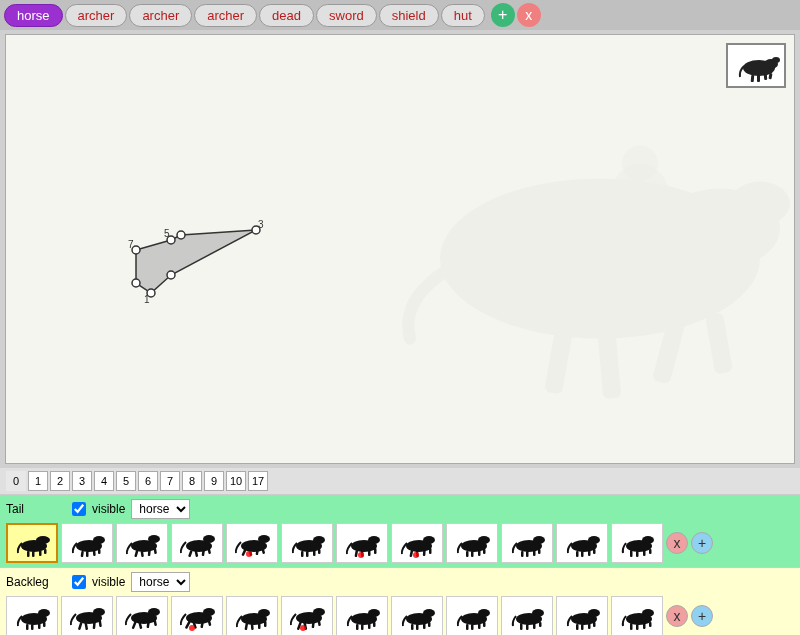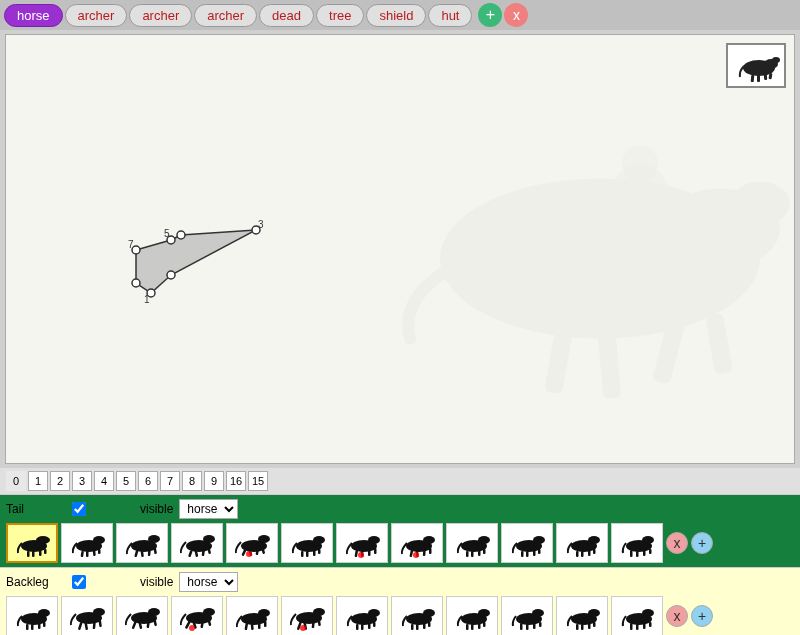--- a/index.html
+++ b/index.html
@@ -42,28 +42,28 @@
       position: absolute; top: 0; left: 0; width: 100%; height: 100%; pointer-events: none;
     }
     .frame-num {
       width: 20px; height: 20px; border: 1px solid #aaa; background: #fff;
       display: flex; align-items: center; justify-content: center; font-size: 11px; cursor: pointer;
     }
     .frame-num.zero { background: #e8e8e8; border: none; }
 
     
     .anim-row {
-      background: #15803d; border-top: 1px solid #ccc; padding: 4px 6px;
+      background: #86efac; border-top: 1px solid #ccc; padding: 4px 6px;
     }
     .anim-controls {
       display: flex; align-items: center; gap: 6px; margin-bottom: 4px;
     }
     .anim-label { font-size: 12px; min-width: 60px; }
     .anim-checkbox { width: 14px; height: 14px; }
-    .anim-visible { font-size: 12px; margin-left: 48px; }
+    .anim-visible { font-size: 12px; }
     .anim-select {
       font-size: 12px; border: 1px solid #aaa; background: white; padding: 1px 3px;
     }
     .frames-strip {
       display: flex; gap: 3px; align-items: center; flex-wrap: nowrap; overflow-x: auto;
     }
     .frame-thumb {
       width: 52px; height: 40px; border: 1px solid #ccc; background: white;
       display: flex; align-items: center; justify-content: center; font-size: 22px;
       flex-shrink: 0; cursor: pointer;
@@ -80,21 +80,21 @@
 </head>
 <body>
 
 <div id="tabs-bar">
   <div id="tabs">
   <div class="tab active">horse</div>
       <div class="tab">archer</div>
       <div class="tab">archer</div>
       <div class="tab">archer</div>
       <div class="tab">dead</div>
-      <div class="tab">tree</div>
+      <div class="tab">sword</div>
       <div class="tab">shield</div>
       <div class="tab">hut</div>
       <button class="tab-add">+</button>
       <button class="tab-close">x</button>
     </div>
 </div>
 
 <div id="canvas-area">
 
   <div class="horse-ghost">
@@ -159,22 +159,22 @@
   <div class="frame-num zero">0</div>
   <div class="frame-num">1</div>
   <div class="frame-num">2</div>
   <div class="frame-num">3</div>
   <div class="frame-num">4</div>
   <div class="frame-num">5</div>
   <div class="frame-num">6</div>
   <div class="frame-num">7</div>
   <div class="frame-num">8</div>
   <div class="frame-num">9</div>
-  <div class="frame-num">16</div>
-  <div class="frame-num">15</div>
+  <div class="frame-num">10</div>
+  <div class="frame-num">17</div>
 </div>
 
 <div class="anim-row">
   <div class="anim-controls">
     <span class="anim-label">Tail</span>
     <input type="checkbox" class="anim-checkbox" checked="" style="">
     <span class="anim-visible">visible</span>
     <select class="anim-select">
       <option>horse</option>
     </select>

